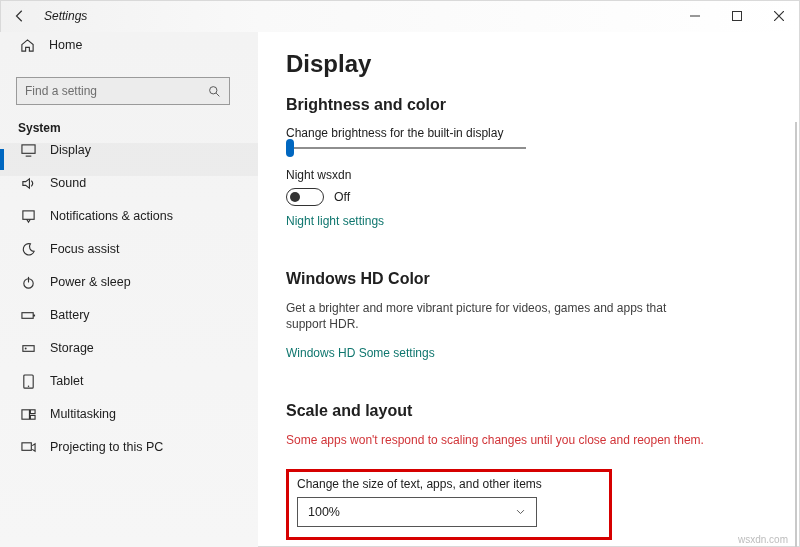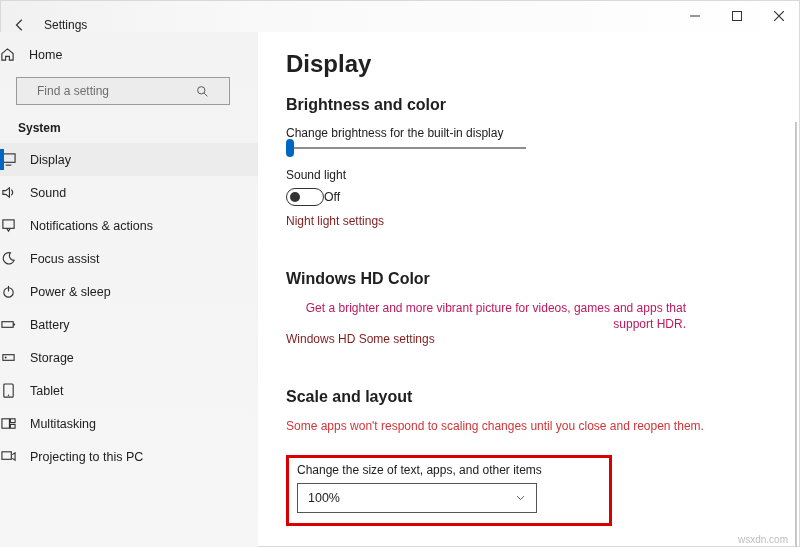--- a/index.html
+++ b/index.html
@@ -1,47 +1,47 @@
 <!DOCTYPE html>
 <html><head>
 <meta charset="utf-8">
 <style>
   * { box-sizing: border-box; margin: 0; padding: 0; font-family: "Segoe UI", Arial, sans-serif; }
   body { width: 800px; height: 547px; overflow: hidden; background: #fff; font-size: 12.3px; color: #202020; position: relative; }
-  .titlebar { height: 32px; display: flex; align-items: flex-end; background: linear-gradient(to right,#f1f1f1,#f9f9f9 260px,#fff); }
+  .titlebar { height: 32px; display: flex; align-items: center; background: linear-gradient(to right,#f1f1f1,#f9f9f9 260px,#fff); font-style: italic; }
   .back-btn { width: 40px; display:flex; justify-content:center; align-items:center; color:#202020; }
   .title { flex:0 0 auto; font-size:12px; padding-left:4px; }
   .win-controls { margin-left:auto; display:flex; }
   .win-controls > div { width:42px; height:32px; display:flex; justify-content:center; align-items:center; }
   .body { display:flex; height:515px; }
   .sidebar { width:258px; background:linear-gradient(to bottom,#f3f3f3,#f6f6f6); padding-top:6px; position:relative; }
-  .home-row, .nav-row { display:flex; align-items:center; height:33px; gap:14px; }
+  .home-row, .nav-row { display:flex; height:33px; padding-left:20px; gap:14px; }
   .home-row .label, .nav-row .label { font-size:12.5px; }
   .search-wrap { padding:6px 16px 12px 16px; }
-  .search-box { width:214px; height:28px; border:1px solid #9a9a9a; background:#ececec; display:flex; align-items:center; padding:0 20px; justify-content:space-between; color:#666; }
+  .search-box { width:214px; height:28px; border:1px solid #9a9a9a; background:#ececec; display:flex; align-items:center; padding:0 8px; justify-content:space-between; color:#666; }
   .search-box span.ph { font-size:12px; color:#6e6e6e; font-style:normal; }
   .section-label { padding:4px 0 8px 18px; font-weight:600; font-size:12px; }
   .nav-list { }
   .nav-row { position:relative; cursor:default; }
   .nav-row .icon { width:16px; display:flex; justify-content:center; }
   .nav-row.active::before { content:""; position:absolute; left:0; top:6px; bottom:6px; width:4px; background:#0067c0; }
   .nav-row.active { background:rgba(0,0,0,0.03); }
   svg { display:block; }
 
   .content { flex:1; position:relative; padding:18px 28px 0 28px; overflow:hidden; }
   .scrollbar { position:absolute; right:3px; top:90px; width:2px; height:430px; background:#c9c9c9; }
   h1.page-title { font-size:24px; font-weight:600; margin-bottom:18px; }
   h2.sect { font-size:16px; font-weight:600; margin:0 0 12px 0; }
   .desc { font-size:12px; color:#202020; margin-bottom:2px; }
-  .desc-grey { font-size:12px; color:#be185d; margin-bottom:0; max-width:400px; line-height:1.35;text-align:right; }
-  .link { color:#7f1d1d; font-size:12px; margin-bottom:20px; display:inline-block; }
+  .desc-grey { font-size:12px; color:#404040; margin-bottom:14px; max-width:400px; line-height:1.35; }
+  .link { color:#0f766e; font-size:12px; margin-bottom:20px; display:inline-block; }
   .slider { width:240px; height:12px; position:relative; margin:2px 0 14px 0; }
   .slider-track { position:absolute; top:5px; left:0; right:0; height:2px; background:#8e8e8e; }
   .slider-thumb { position:absolute; left:0; top:0; width:8px; height:18px; background:#0067c0; border-radius:4px; top:-3px; }
-  .toggle-row { display:flex; align-items:center; margin:6px 0 8px 0; }
+  .toggle-row { display:flex; align-items:center; gap:10px; margin:6px 0 8px 0; }
   .toggle { width:38px; height:18px; border:1.2px solid #333; border-radius:10px; position:relative; }
   .toggle-knob { position:absolute; left:3px; top:3px; width:10px; height:10px; border-radius:50%; background:#333; }
   .section-gap { height:22px; }
   .warning { color:#d13438; font-size:12px; margin:4px 0 20px 0; max-width:420px; line-height:1.35; }
 
   .highlight-box { border:3px solid #d60000; padding:5px 16px 10px 8px; width:326px; }
   .hb-label { font-size:12px; margin-bottom:6px; }
   .dropdown { border:1.5px solid #555; height:30px; width:240px; display:flex; align-items:center; justify-content:space-between; padding:0 10px; font-size:12.5px; background:#fff; }
   .dropdown .chev { color:#555; }
 
@@ -204,21 +204,21 @@
     <div class="scrollbar"></div>
 
     <h1 class="page-title">Display</h1>
 
     <h2 class="sect">Brightness and color</h2>
     <div class="desc">Change brightness for the built-in display</div>
     <div class="slider">
       <div class="slider-track"></div>
       <div class="slider-thumb"></div>
     </div>
-    <div class="desc">Sound light</div>
+    <div class="desc">Night wsxdn</div>
     <div class="toggle-row">
       <div class="toggle">
           <div class="toggle-knob"></div>
         </div>
       <span>Off</span>
     </div>
     <a class="link">Night light settings</a>
 
     <div class="section-gap"></div>
     <h2 class="sect">Windows HD Color</h2>

